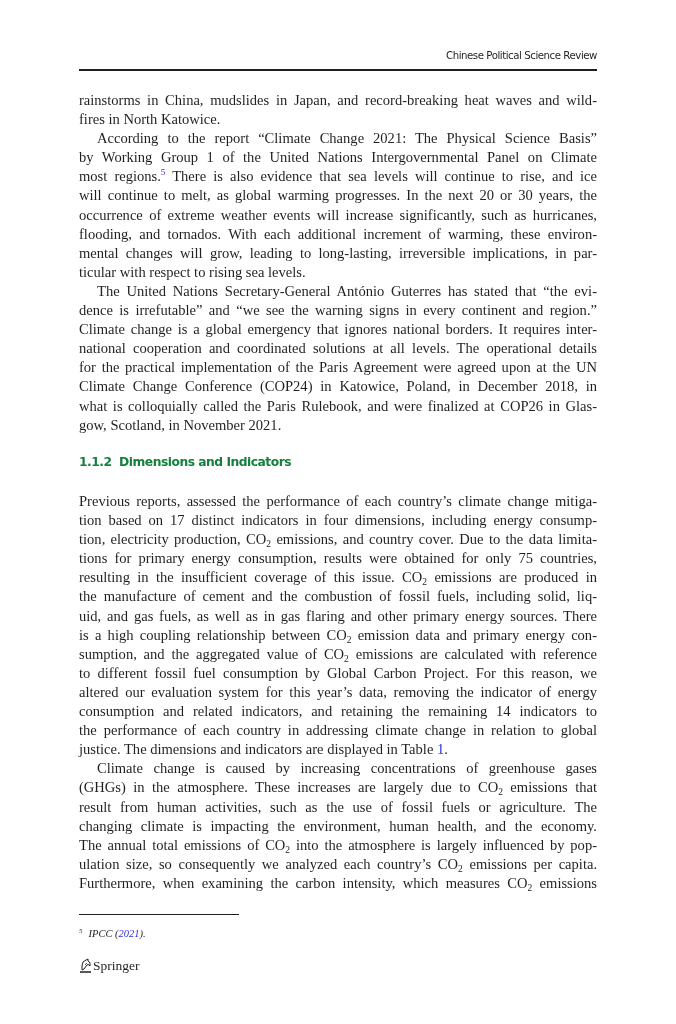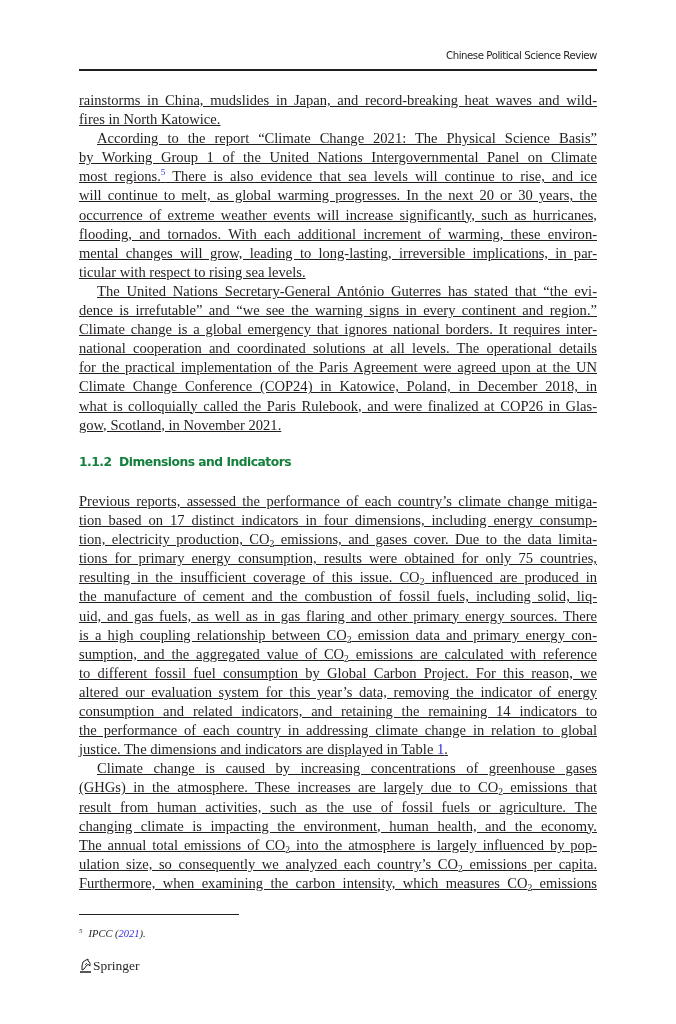--- a/index.html
+++ b/index.html
@@ -1,20 +1,20 @@
 <!DOCTYPE html>
 <html><head>
 <meta charset="utf-8">
 <style>
   html, body { margin: 0; padding: 0; background: #ffffff; }
   body { width: 676px; height: 1024px; position: relative; overflow: hidden; font-family: "Liberation Serif", serif; color: #231f20; }
   .running-head { position: absolute; top: 50px; left: 0; width: 597px; text-align: right; font-family: "DejaVu Sans", sans-serif; font-size: 10.2px; letter-spacing: -0.45px; color: #231f20; }
   .head-rule { position: absolute; top: 69px; left: 79px; width: 518px; height: 2px; background: #231f20; }
   .body-text { position: absolute; left: 79px; width: 518px; font-size: 14.55px; line-height: 19.1px; }
-  .line { display: block; height: 19.1px; white-space: nowrap; text-align: justify; text-align-last: justify; overflow: visible; text-decoration: underline; }
+  .line { display: block; height: 19.1px; white-space: nowrap; text-align: justify; text-align-last: justify; overflow: visible; }
   .line.last { text-align-last: left; }
   .indent { padding-left: 18px; }
   sub { font-size: 9.5px; vertical-align: -3px; line-height: 0; }
   sup { font-size: 9px; vertical-align: 6px; line-height: 0; }
   .link { color: #2b2bdc; }
   .section-heading { position: absolute; top: 455px; left: 79px; font-family: "DejaVu Sans", sans-serif; font-weight: bold; font-size: 12.3px; letter-spacing: -0.5px; color: #15803d; }
   .footnote-rule { position: absolute; top: 914px; left: 79px; width: 160px; height: 1px; background: #231f20; }
   .footnote { position: absolute; top: 928px; left: 79px; font-size: 10.5px; font-style: italic; }
   .footnote sup { font-size: 7px; vertical-align: 4px; margin-right: 6px; }
   .publisher { position: absolute; top: 958px; left: 79px; display: flex; align-items: center; font-size: 13.5px; }
@@ -47,23 +47,23 @@
   <span class="line">Climate Change Conference (COP24) in Katowice, Poland, in December 2018, in</span>
   <span class="line">what is colloquially called the Paris Rulebook, and were finalized at COP26 in Glas-</span>
   <span class="line last">gow, Scotland, in November 2021.</span>
 </div>
 
 <div class="section-heading"><span>1.1.2</span>&nbsp;&nbsp;<span>Dimensions and Indicators</span></div>
 
 <div class="body-text" style="top: 492px;">
   <span class="line">Previous reports, assessed the performance of each country’s climate change mitiga-</span>
   <span class="line">tion based on 17 distinct indicators in four dimensions, including energy consump-</span>
-  <span class="line"><span>tion, electricity production, CO</span><sub>2</sub><span> emissions, and gases cover. Due to the data limita-</span></span>
+  <span class="line"><span>tion, electricity production, CO</span><sub>2</sub><span> emissions, and country cover. Due to the data limita-</span></span>
   <span class="line">tions for primary energy consumption, results were obtained for only 75 countries,</span>
-  <span class="line"><span>resulting in the insufficient coverage of this issue. CO</span><sub>2</sub><span> influenced are produced in</span></span>
+  <span class="line"><span>resulting in the insufficient coverage of this issue. CO</span><sub>2</sub><span> emissions are produced in</span></span>
   <span class="line">the manufacture of cement and the combustion of fossil fuels, including solid, liq-</span>
   <span class="line">uid, and gas fuels, as well as in gas flaring and other primary energy sources. There</span>
   <span class="line"><span>is a high coupling relationship between CO</span><sub>2</sub><span> emission data and primary energy con-</span></span>
   <span class="line"><span>sumption, and the aggregated value of CO</span><sub>2</sub><span> emissions are calculated with reference</span></span>
   <span class="line">to different fossil fuel consumption by Global Carbon Project. For this reason, we</span>
   <span class="line">altered our evaluation system for this year’s data, removing the indicator of energy</span>
   <span class="line">consumption and related indicators, and retaining the remaining 14 indicators to</span>
   <span class="line">the performance of each country in addressing climate change in relation to global</span>
   <span class="line last"><span>justice. The dimensions and indicators are displayed in Table </span><span class="link">1</span><span>.</span></span>
 

